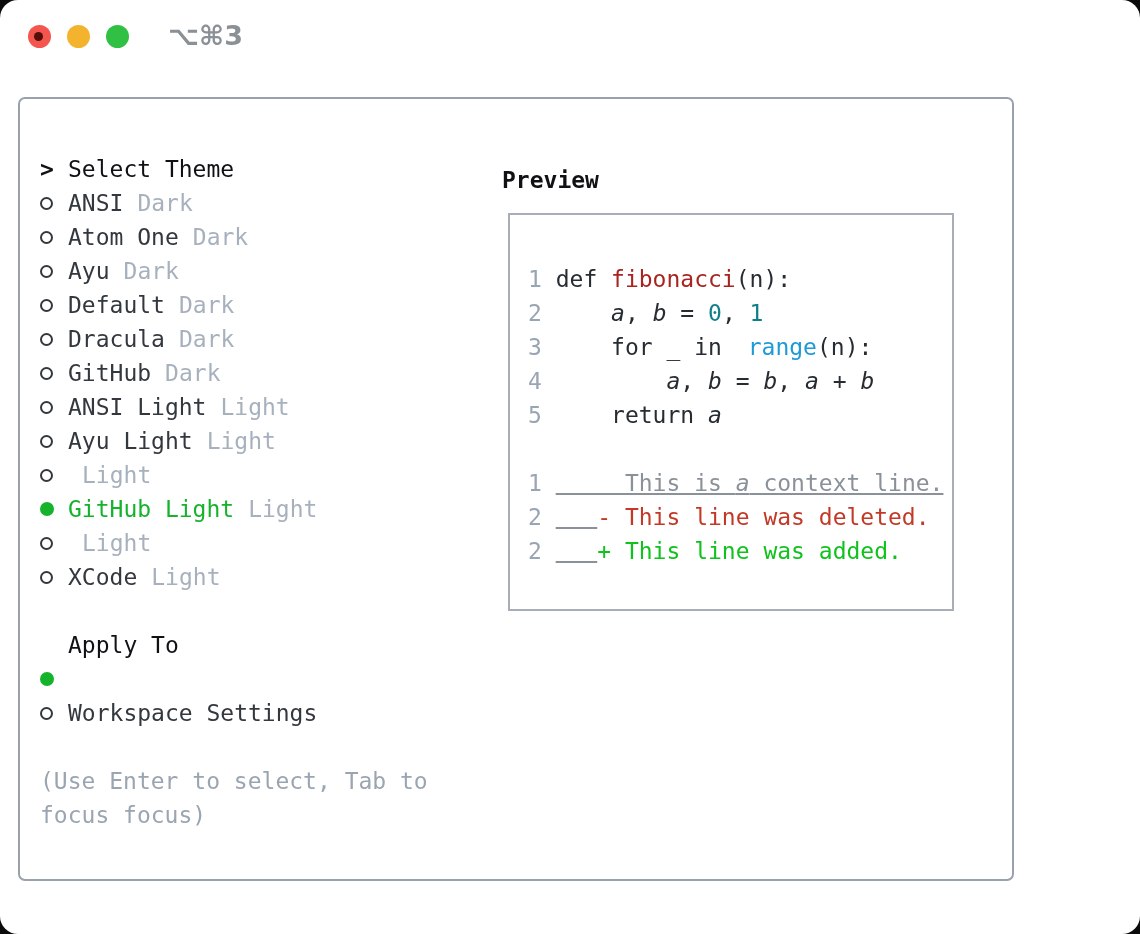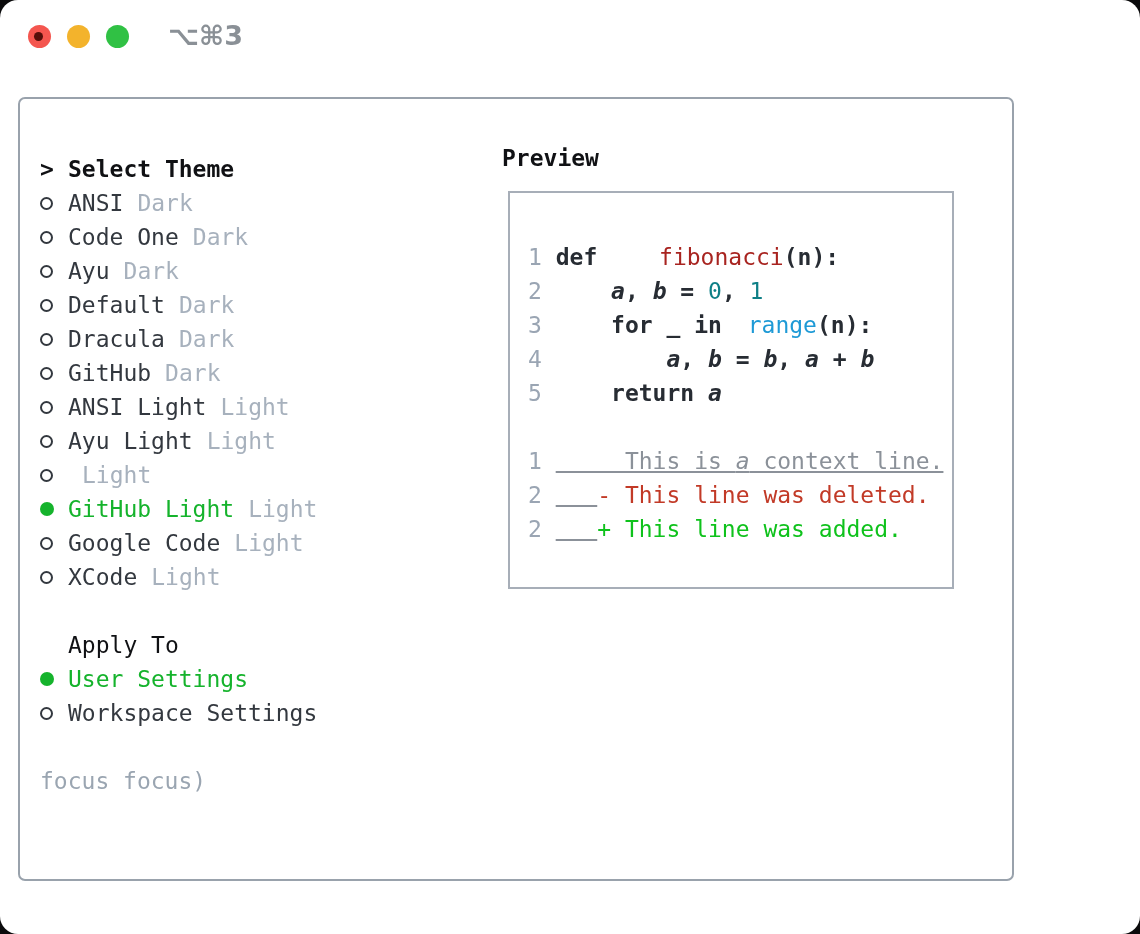--- a/index.html
+++ b/index.html
@@ -31,39 +31,39 @@
     border:2px solid var(--panel_border); border-radius:7px; background:#fff;
   }
   
   .menu { position:absolute; left:20px; top:53px; font-size:23px; line-height:34px; }
   .row { display:flex; align-items:center; height:34px; white-space:pre; }
   .row.blank { height:34px; }
   .marker { width:28px; display:flex; align-items:center; flex:0 0 28px; }
   .prompt { width:28px; flex:0 0 28px; font-weight:bold; color:var(--header_fg); }
   .ring   { width:13px; height:13px; border:2.5px solid var(--menu_fg); border-radius:50%; }
   .dotfill{ width:14px; height:14px; border-radius:50%; background:var(--green); }
-  .hdr    { font-weight:bold; color:var(--header_fg); }
+  .hdr    { font-weight:normal; color:var(--header_fg); }
   .subhdr { color:var(--header_fg); }
   .iname  { color:var(--menu_fg); }
   .iname.sel { color:var(--green); }
   .suffix { color:var(--muted); margin-left:14px; }
   .helpline { height:34px; line-height:34px; font-size:23px; color:var(--help); white-space:pre; }
   
-  .preview-col { position:absolute; left:482px; top:42px; }
+  .preview-col { position:absolute; left:482px; top:64px; }
   .pv-label { height:34px; line-height:34px; font-size:23px; font-weight:bold; color:var(--header_fg); }
   .pv-box {
     margin:16px 0 0 6px; width:446px; height:398px;
     border:2px solid var(--box_border); background:#fff;
     padding:47px 8px 0 18px; overflow:hidden;
   }
   .cline { height:34px; line-height:34px; font-size:23px; white-space:pre; }
   .lnum  { display:inline-block; width:2ch; color:var(--lnum); }
   .it { font-style:italic; }
-  .tk-fg      { color:var(--code_fg);font-weight:bold; }
-  .tk-func    { color:var(--func);margin-left:48px; }
+  .tk-fg      { color:var(--code_fg); }
+  .tk-func    { color:var(--func); }
   .tk-num     { color:var(--number); }
   .tk-builtin { color:var(--builtin);margin-left:12px; }
   .tk-ctx     { color:var(--ctx);text-decoration:underline; }
   .tk-del     { color:var(--del);text-align:center; }
   .tk-add     { color:var(--add); }
 </style>
 </head>
 <body>
 
 <div class="window">
@@ -80,47 +80,48 @@
   <div class="panel">
 
     <div class="menu">
       <div class="row">
         <span class="prompt">&gt;</span>
         <span class="hdr">Select Theme</span>
       </div>
 
       <div id="theme-items">
           <div class="row"><span class="marker"><span class="ring"></span></span><span class="iname">ANSI</span><span class="suffix">Dark</span></div>
-          <div class="row"><span class="marker"><span class="ring"></span></span><span class="iname">Code One</span><span class="suffix">Dark</span></div>
+          <div class="row"><span class="marker"><span class="ring"></span></span><span class="iname">Atom One</span><span class="suffix">Dark</span></div>
           <div class="row"><span class="marker"><span class="ring"></span></span><span class="iname">Ayu</span><span class="suffix">Dark</span></div>
           <div class="row"><span class="marker"><span class="ring"></span></span><span class="iname">Default</span><span class="suffix">Dark</span></div>
           <div class="row"><span class="marker"><span class="ring"></span></span><span class="iname">Dracula</span><span class="suffix">Dark</span></div>
           <div class="row"><span class="marker"><span class="ring"></span></span><span class="iname">GitHub</span><span class="suffix">Dark</span></div>
           <div class="row"><span class="marker"><span class="ring"></span></span><span class="iname">ANSI Light</span><span class="suffix">Light</span></div>
           <div class="row"><span class="marker"><span class="ring"></span></span><span class="iname">Ayu Light</span><span class="suffix">Light</span></div>
           <div class="row"><span class="marker"><span class="ring"></span></span><span class="suffix">Light</span></div>
           <div class="row"><span class="marker"><span class="dotfill"></span></span><span class="iname sel">GitHub Light</span><span class="suffix">Light</span></div>
-          <div class="row"><span class="marker"><span class="ring"></span></span><span class="iname">Google Code</span><span class="suffix">Light</span></div>
+          <div class="row"><span class="marker"><span class="ring"></span></span><span class="suffix">Light</span></div>
           <div class="row"><span class="marker"><span class="ring"></span></span><span class="iname">XCode</span><span class="suffix">Light</span></div>
         </div>
 
       <div class="row blank"></div>
 
       <div class="row">
         <span class="marker"></span>
         <span class="subhdr">Apply To</span>
       </div>
 
       <div id="apply-options">
-          <div class="row"><span class="marker"><span class="dotfill"></span></span><span class="iname sel">User Settings</span></div>
+          <div class="row"><span class="marker"><span class="dotfill"></span></span></div>
           <div class="row"><span class="marker"><span class="ring"></span></span><span class="iname">Workspace Settings</span></div>
         </div>
 
       <div class="row blank"></div>
 
+      <div class="helpline">(Use Enter to select, Tab to</div>
       <div class="helpline">focus focus)</div>
     </div>
 
     <div class="preview-col">
       <div class="pv-label">Preview</div>
       <div class="pv-box" id="preview-lines">
           <div class="cline"><span class="lnum">1</span><span class="tk-fg">def </span><span class="tk-func">fibonacci</span><span class="tk-fg">(n):</span></div>
           <div class="cline"><span class="lnum">2</span><span class="tk-fg">    </span><span class="tk-fg it">a</span><span class="tk-fg">, </span><span class="tk-fg it">b</span><span class="tk-fg"> = </span><span class="tk-num">0</span><span class="tk-fg">, </span><span class="tk-num">1</span></div>
           <div class="cline"><span class="lnum">3</span><span class="tk-fg">    for _ in </span><span class="tk-builtin">range</span><span class="tk-fg">(n):</span></div>
           <div class="cline"><span class="lnum">4</span><span class="tk-fg">        </span><span class="tk-fg it">a</span><span class="tk-fg">, </span><span class="tk-fg it">b</span><span class="tk-fg"> = </span><span class="tk-fg it">b</span><span class="tk-fg">, </span><span class="tk-fg it">a</span><span class="tk-fg"> + </span><span class="tk-fg it">b</span></div>

